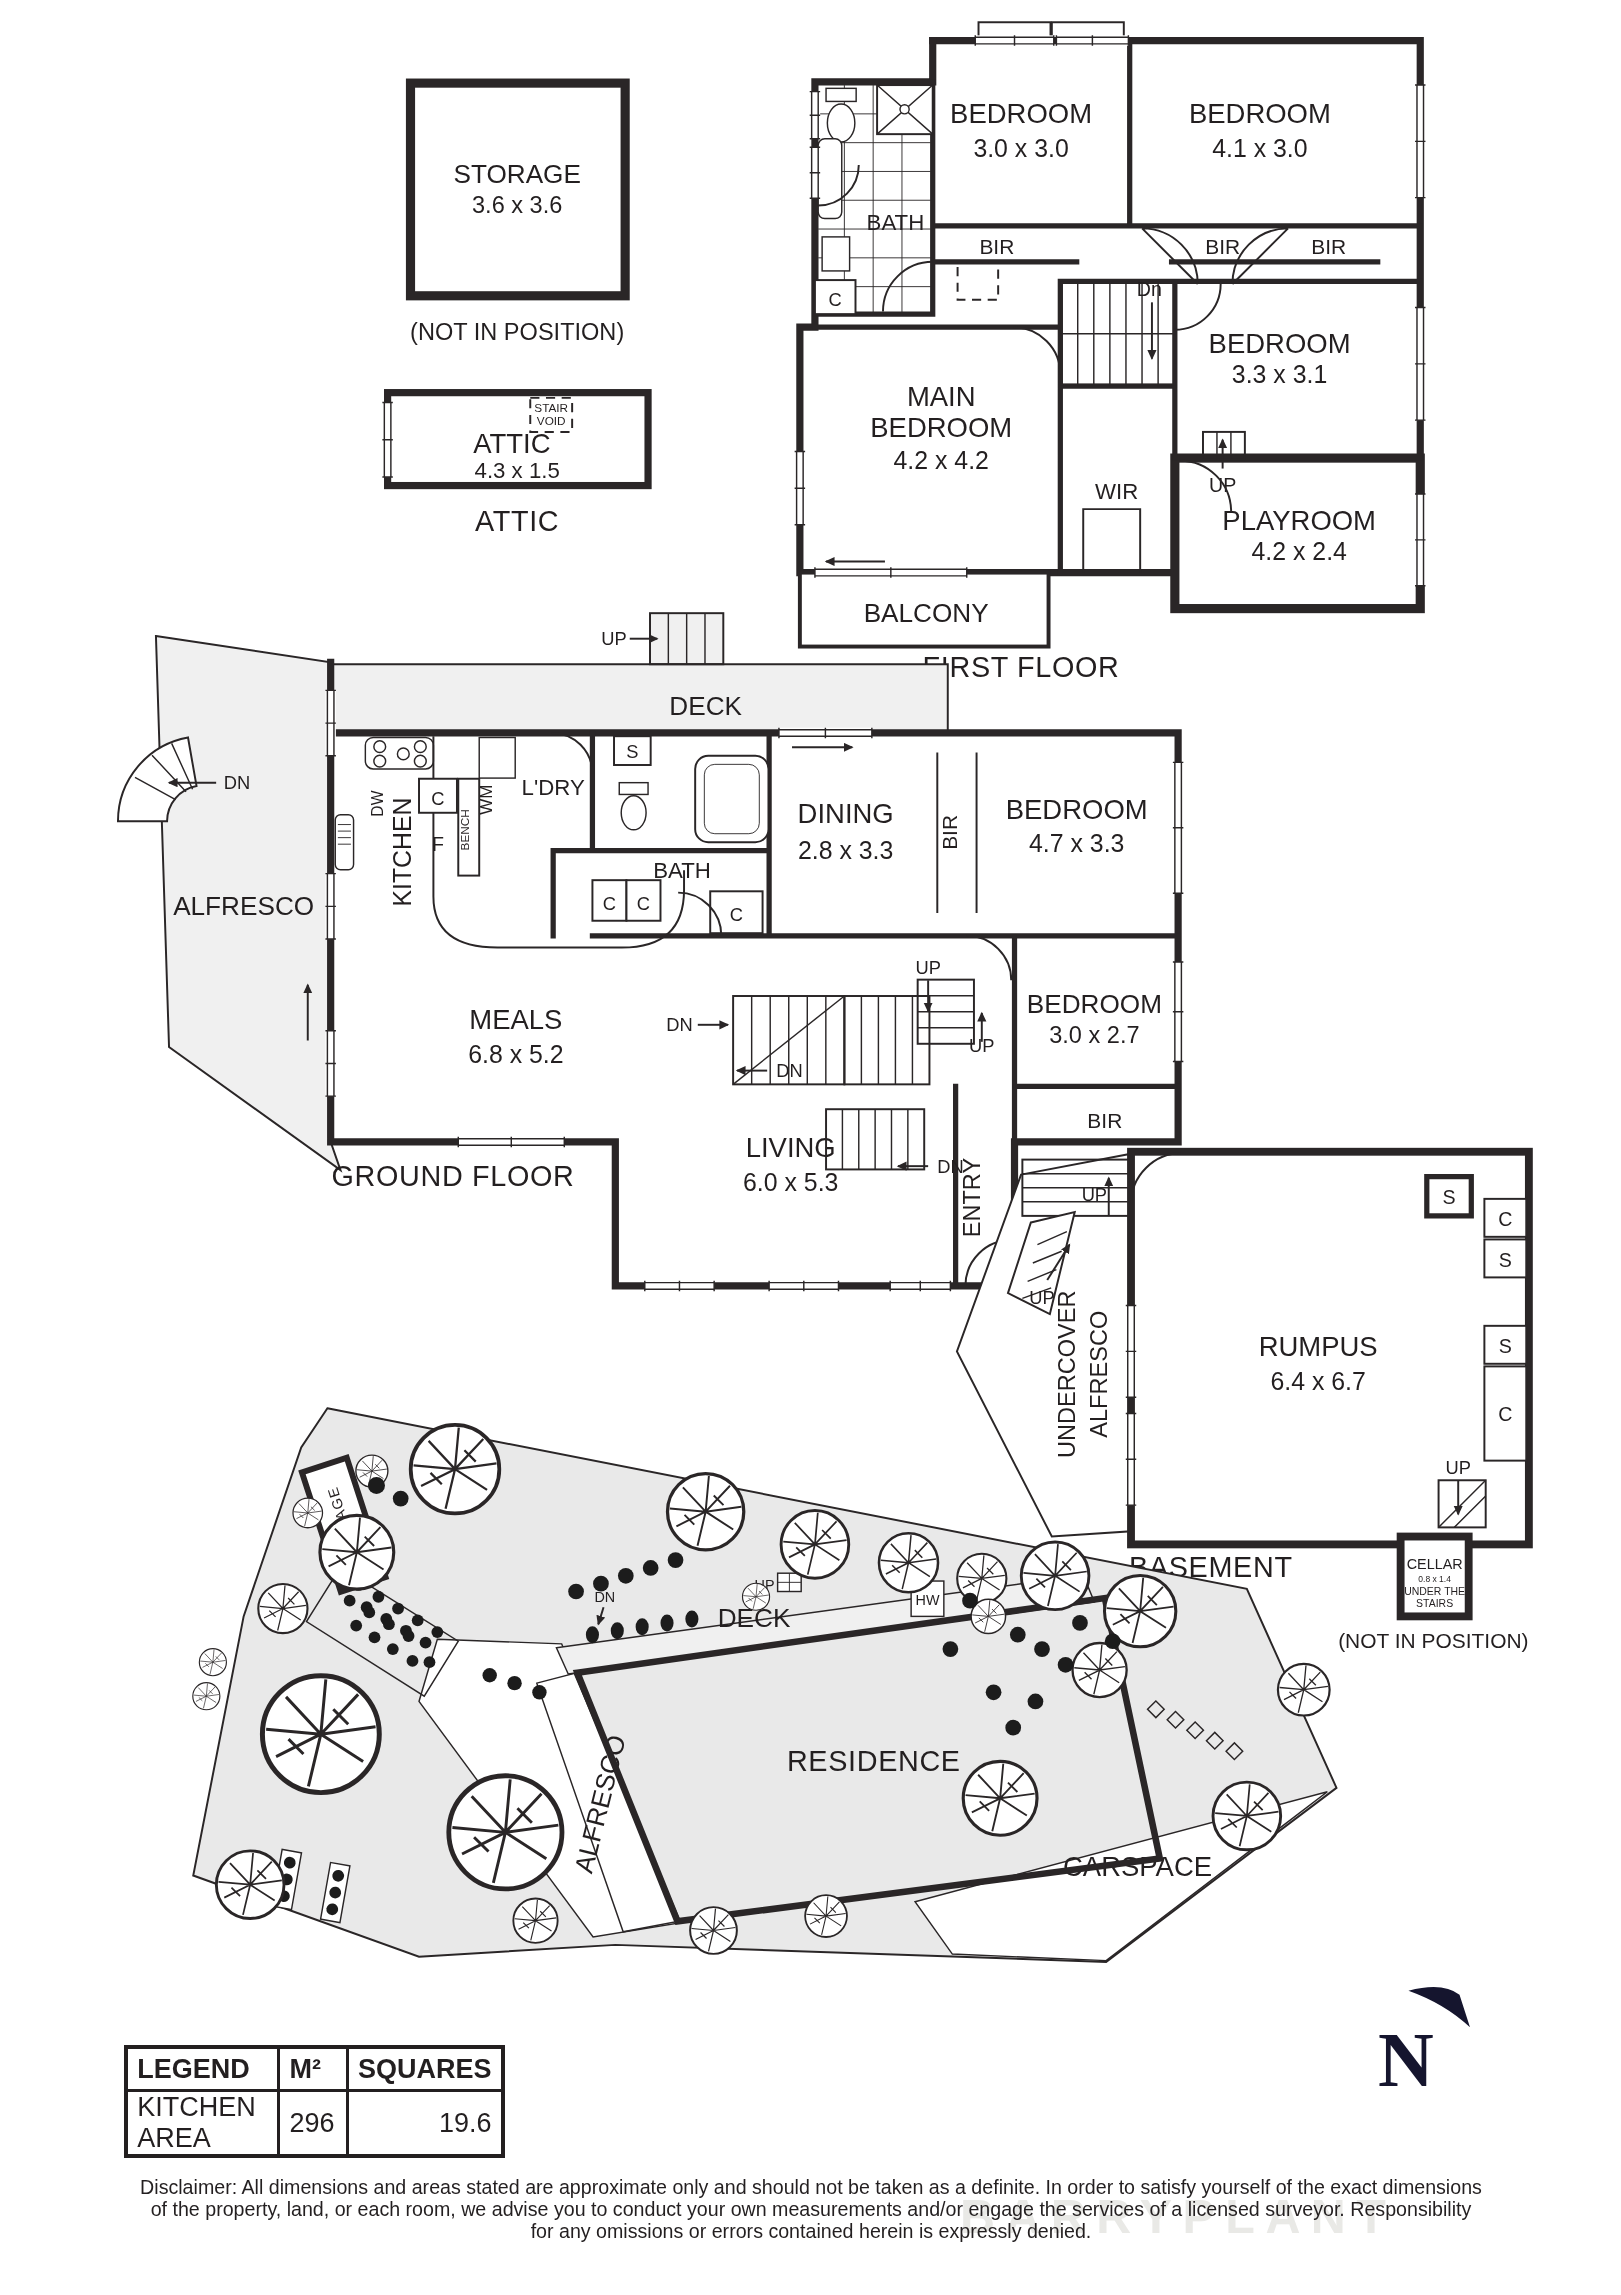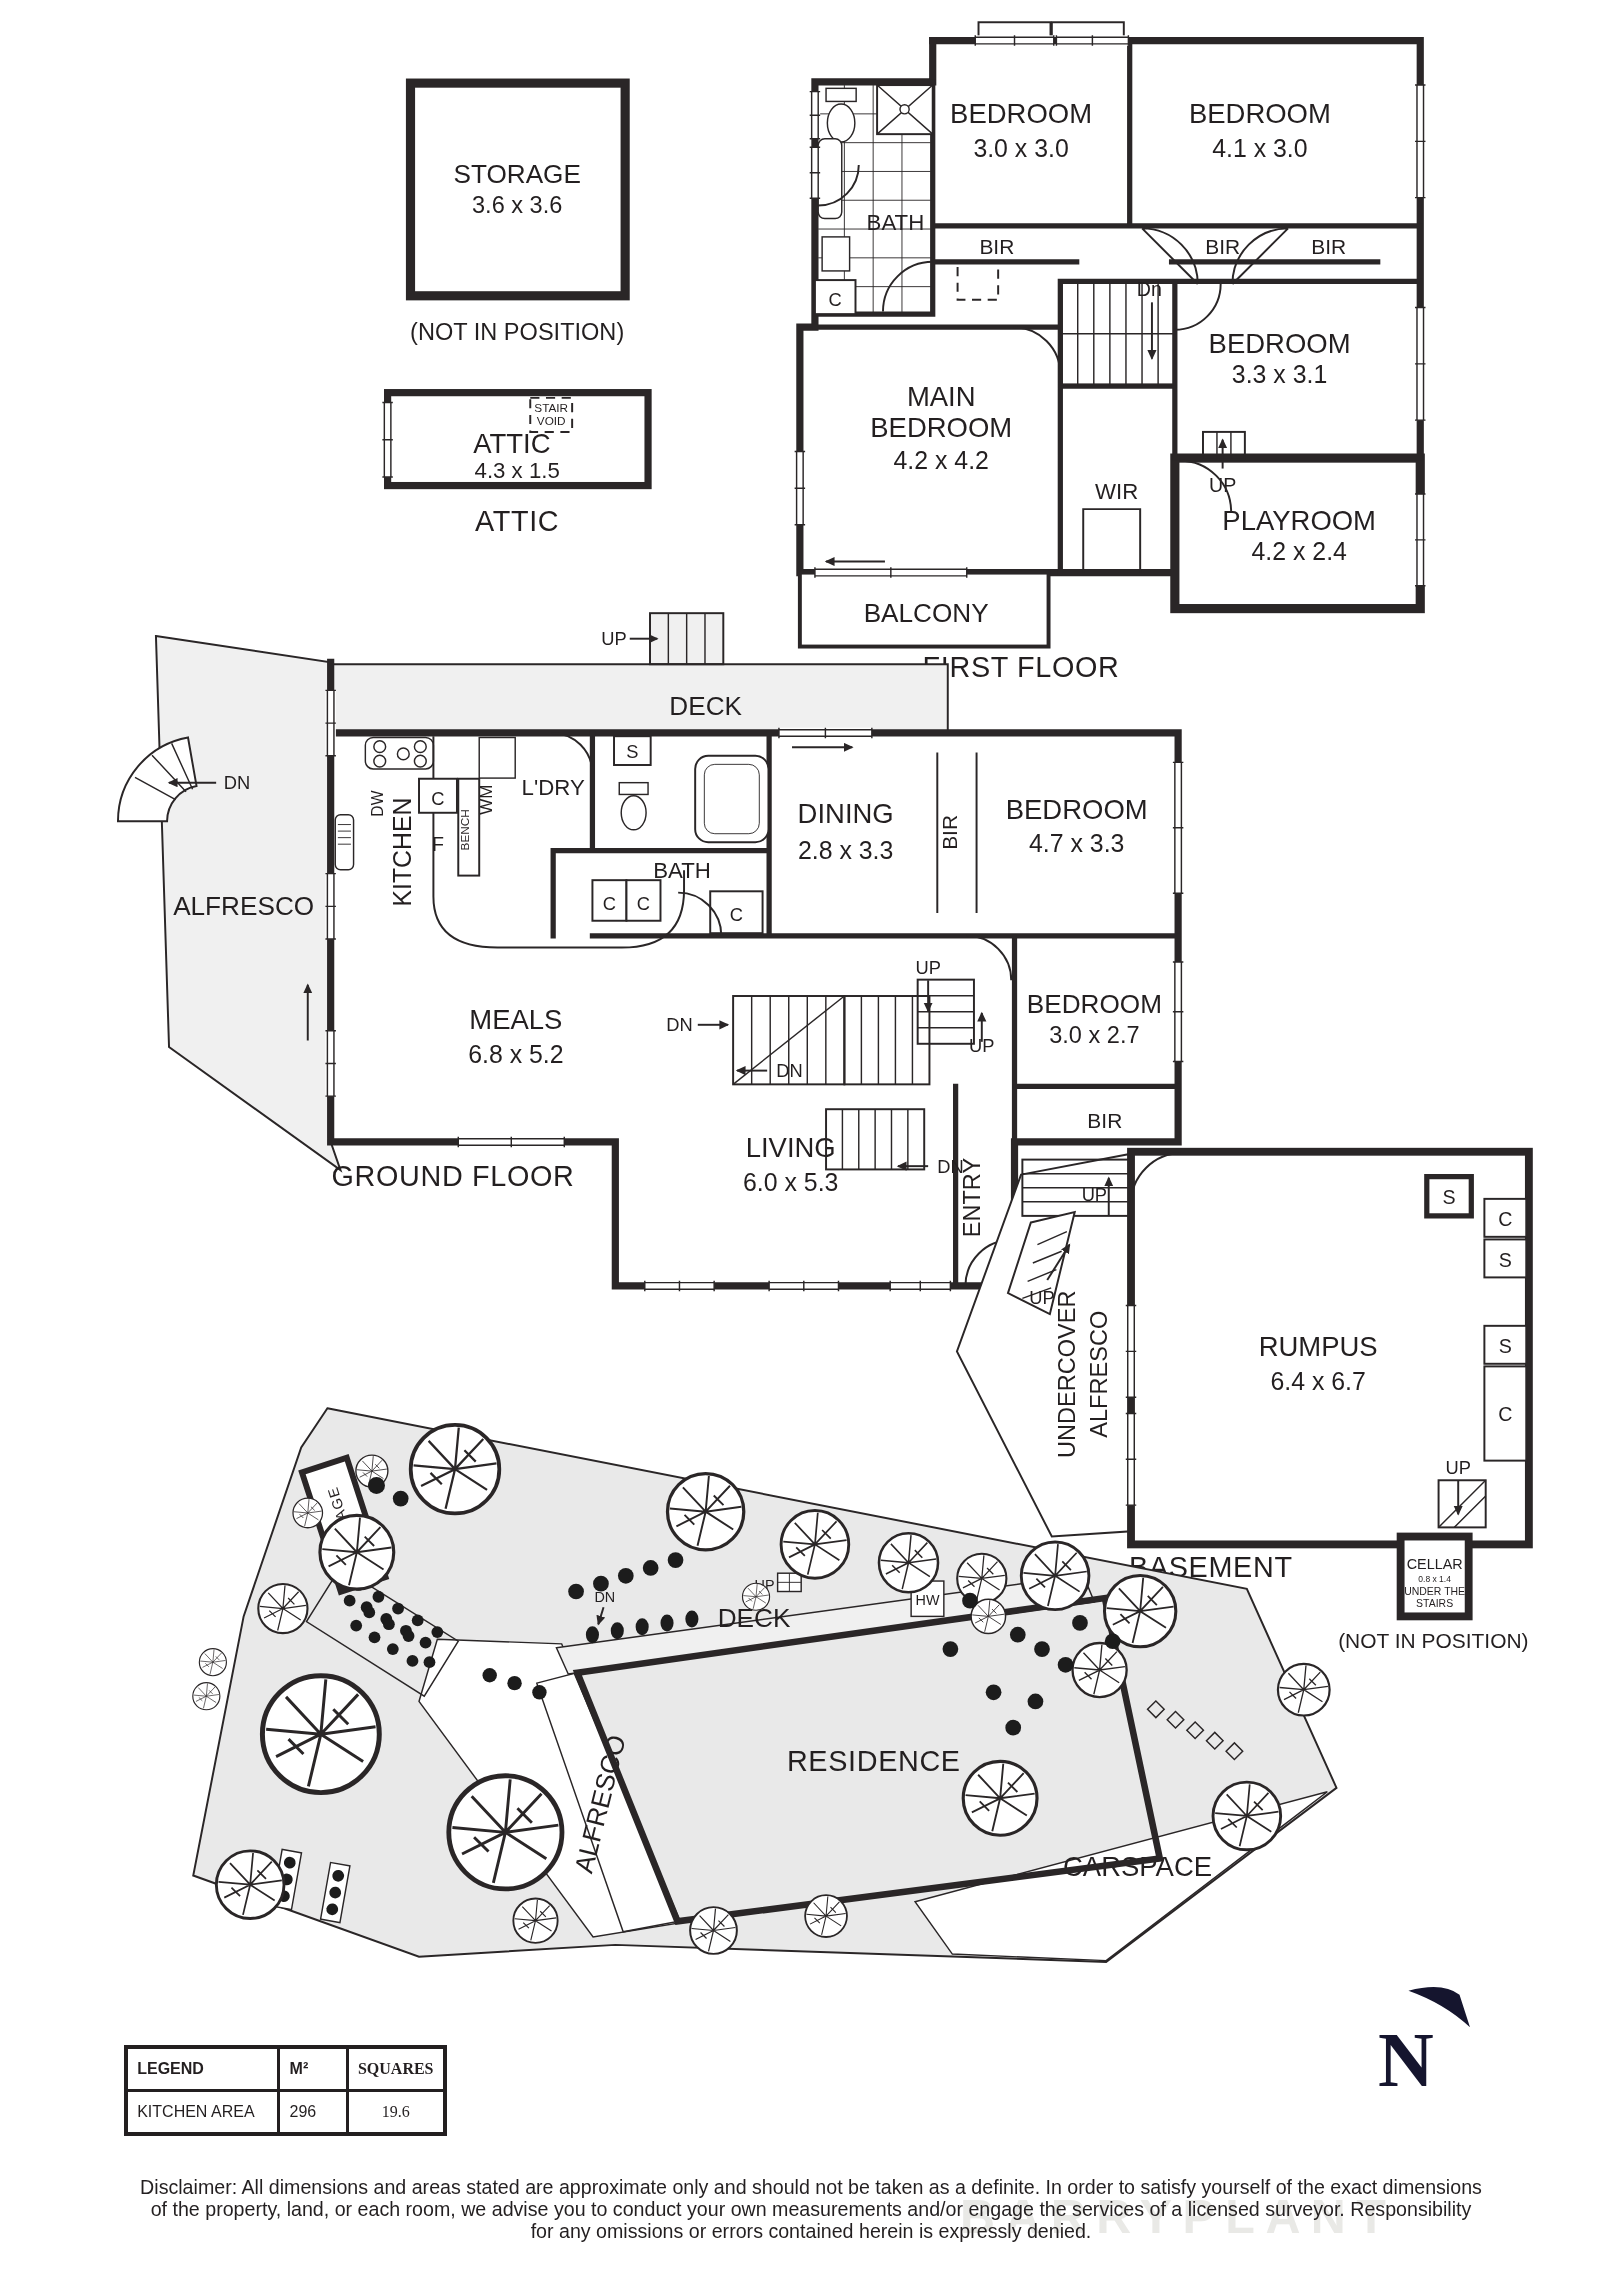--- a/index.html
+++ b/index.html
@@ -26,26 +26,26 @@
   .w8{stroke-width:8px;}  .w6{stroke-width:6px;}
   .thin{stroke:#2a2627;stroke-width:3px;fill:none;}
   .thin2{stroke:#2a2627;stroke-width:2.2px;fill:none;}
   .hair{stroke:#2a2627;stroke-width:1.4px;fill:none;}
   .dash{stroke:#2a2627;stroke-width:3px;fill:none;stroke-dasharray:14 10;}
   .shade{fill:#f0f0f0;}
   .lot{fill:#e9e9e9;}
   .whitefill{fill:#ffffff;}
   .arrow{stroke:#2a2627;stroke-width:3px;fill:none;}
   #legend-table{position:absolute;left:124px;top:2045px;border-collapse:collapse;}
-  #legend-table td{border:3.3px solid #231f20;font-size:16px;height:40px;padding:0 9.2px;}
+  #legend-table td{border:3.3px solid #231f20;font-size:27px;height:40px;padding:0 9.2px;}
   #legend-table{border:4.6px solid #231f20;}
   #legend-table .hd{font-weight:bold;}
   #legend-table .c1{width:131px;text-align:left;}
   #legend-table .c2{width:47px;text-align:left;}
-  #legend-table .c3{width:72px;text-align:center;font-family:Liberation Serif, serif;}
+  #legend-table .c3{width:72px;text-align:right;}
 </style>
 </head>
 <body>
 
 <div id="canvas">
 <svg id="plan" width="1622" height="2295" viewBox="0 0 2478 3507">
   <defs>
     <marker id="ah" markerWidth="16" markerHeight="16" refX="13" refY="7" orient="auto" markerUnits="userSpaceOnUse">
       <path d="M0,0 L15,7 L0,14 Z" fill="#2a2627"></path>
     </marker>

